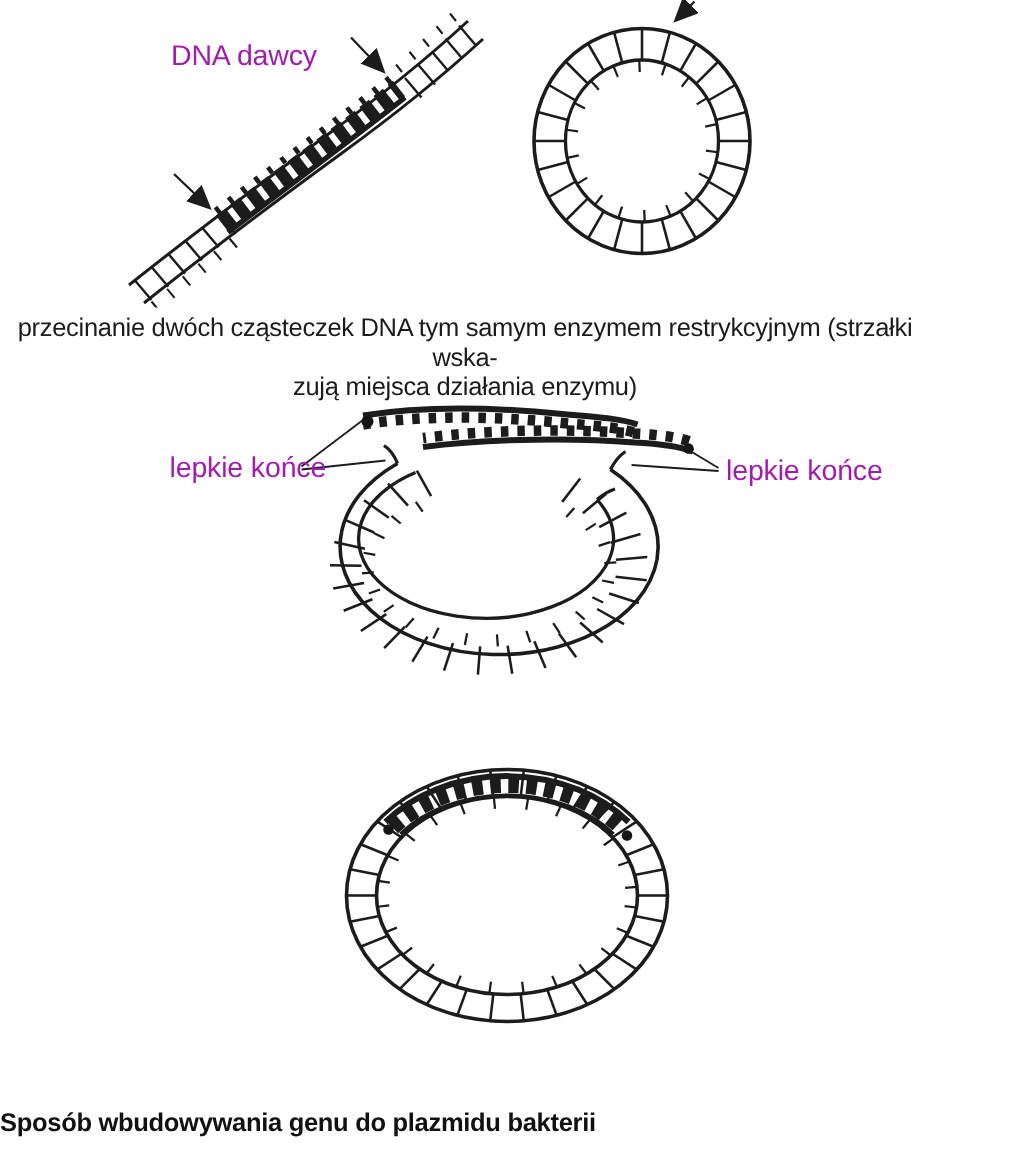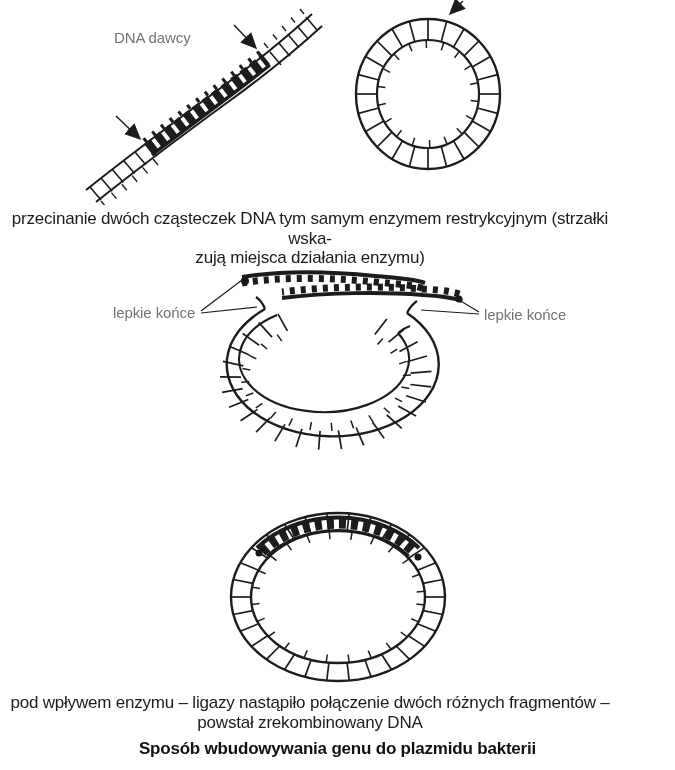--- a/index.html
+++ b/index.html
@@ -3,30 +3,30 @@
 <meta charset="utf-8">
 <style>
   html,body{margin:0;padding:0;background:#ffffff;}
   .stage{
     position:relative;width:675px;height:770px;background:#ffffff;overflow:hidden;
     font-family:"Liberation Sans","DejaVu Sans",sans-serif;color:#1c1c1c;
   }
   .stage svg{position:absolute;left:0;display:block;}
   .ink-stroke{stroke:#1c1c1c;fill:none;}
   .lbl{
-    position:absolute;font-size:15px;line-height:18px;color:#737373;
+    position:absolute;font-size:19px;line-height:18px;color:#a21caf;
     white-space:pre-line;letter-spacing:-0.1px;
   }
   .caption{
     position:absolute;left:0;width:620px;text-align:center;
     font-size:17px;line-height:19.5px;color:#1b1b1b;white-space:pre-line;
     letter-spacing:-0.2px;
   }
   .fig-title{
-    position:absolute;left:0;width:675px;text-align:center;
+    position:absolute;left:0;width:675px;
     font-size:17px;font-weight:bold;color:#111;letter-spacing:-0.2px;
   }
 </style>
 </head>
 <body>
 
 <div class="stage">
 
   <svg style="top:0" width="675" height="205" viewBox="0 0 675 205">
     <defs>
@@ -280,16 +280,14 @@
     </g>
     <g class="ink-stroke" stroke="#161616">
       <path d="M 262,57 A 96 73 0 0 1 414,57" stroke-width="10" stroke-dasharray="7 5"></path>
       <path d="M 257,53 A 103 80 0 0 1 419,53" stroke-width="4"></path>
       <path d="M 267,61 A 90 67 0 0 1 409,61" stroke-width="2.5"></path>
       <circle cx="418" cy="62" r="3.5" fill="#161616" stroke="none"></circle>
       <circle cx="259" cy="58" r="3.5" fill="#161616" stroke="none"></circle>
     </g>
   </svg>
 
-  <div class="caption" style="top:693px">pod wpływem enzymu – ligazy nastąpiło połączenie dwóch różnych fragmentów –
-powstał zrekombinowany DNA</div>
   <div class="fig-title" style="top:739px">Sposób wbudowywania genu do plazmidu bakterii</div>
 </div>
 
 </body></html>

